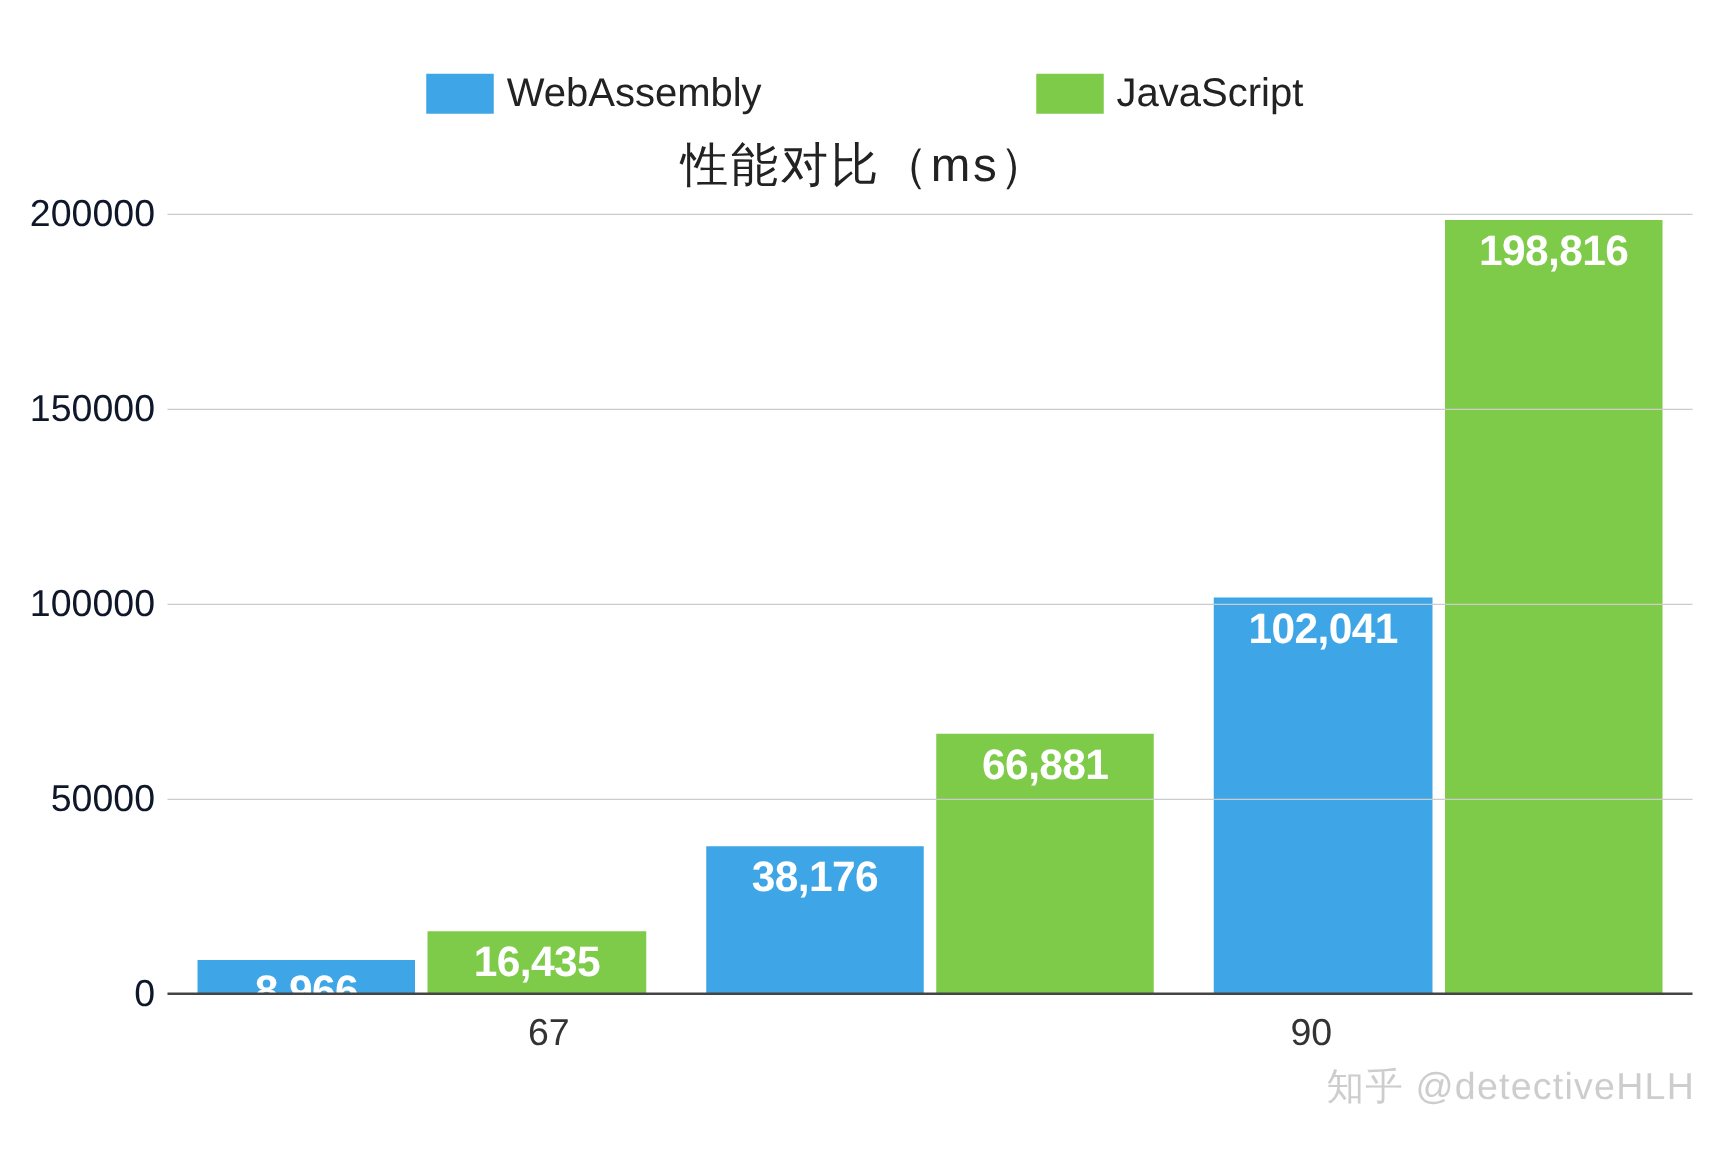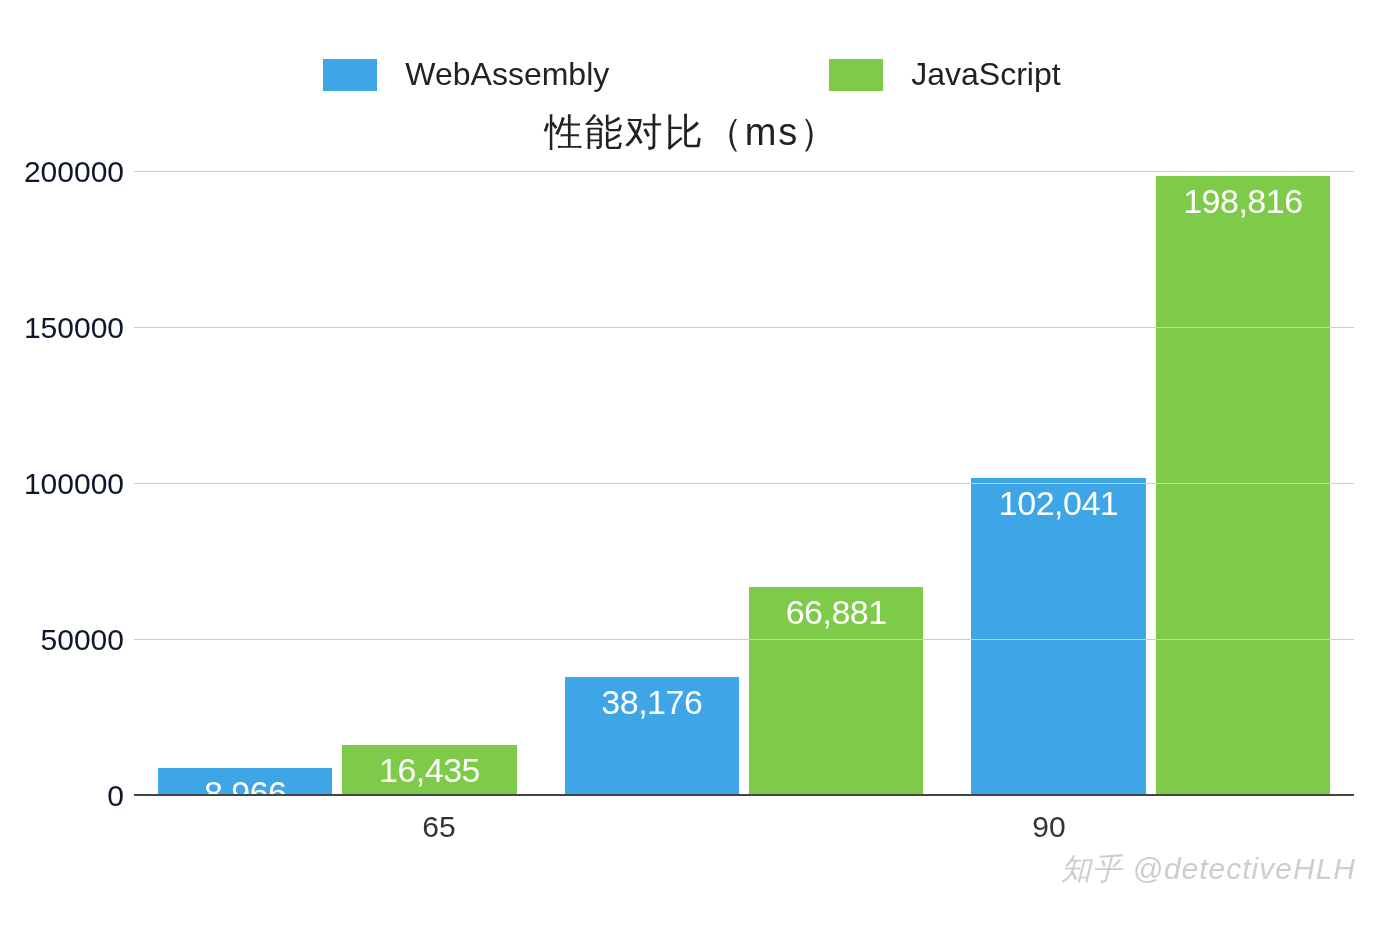--- a/index.html
+++ b/index.html
@@ -16,21 +16,21 @@
     display: flex;
     justify-content: center;
     gap: 220px;
     padding-top: 56px;
     font-size: 32px;
     color: #222;
   }
   .legend-item {
     display: flex;
     align-items: center;
-    gap: 28px;
+    gap: 10px;
   }
   .swatch {
     width: 54px;
     height: 32px;
   }
   .title {
     text-align: center;
     font-size: 38px;
     color: #222;
     margin-top: 14px;
@@ -91,21 +91,21 @@
     position: relative;
   }
   .bar-label {
     position: absolute;
     left: 50%;
     transform: translateX(-50%);
     top: 6px;
     font-size: 34px;
     color: #fff;
     white-space: nowrap;
-    font-weight: 400;
+    font-weight: 700;
     letter-spacing: -0.5px;
   }
   .xlabels {
     position: absolute;
     left: 134px;
     right: 30px;
     bottom: 28px;
     display: flex;
   }
   .xlabel {
@@ -113,21 +113,20 @@
     text-align: center;
     font-size: 30px;
     color: #333;
   }
   .watermark {
     position: absolute;
     right: 28px;
     bottom: 40px;
     font-size: 30px;
     color: rgba(200,200,200,0.9);
-    font-style: italic;
     letter-spacing: 1px;
     text-shadow: 0 0 8px rgba(255,255,255,0.6);
     pointer-events: none;
   }
 </style>
 </head>
 <body>
 
 <div class="legend">
   <div class="legend-item">
@@ -175,18 +174,18 @@
       <div class="gridline" style="bottom: 25%;"></div>
       <div class="ytick" style="bottom: 25%; transform: translateY(50%);">50000</div>
       <div class="gridline" style="bottom: 50%;"></div>
       <div class="ytick" style="bottom: 50%; transform: translateY(50%);">100000</div>
       <div class="gridline" style="bottom: 75%;"></div>
       <div class="ytick" style="bottom: 75%; transform: translateY(50%);">150000</div>
       <div class="gridline" style="bottom: 100%;"></div>
       <div class="ytick" style="bottom: 100%; transform: translateY(50%);">200000</div>
     </div>
   <div class="xlabels" id="xlabels">
-      <div class="xlabel">65</div>
+      <div class="xlabel">67</div>
       <div class="xlabel">90</div>
     </div>
 </div>
 
 <div class="watermark">知乎 @detectiveHLH</div>
 
 </body></html>

